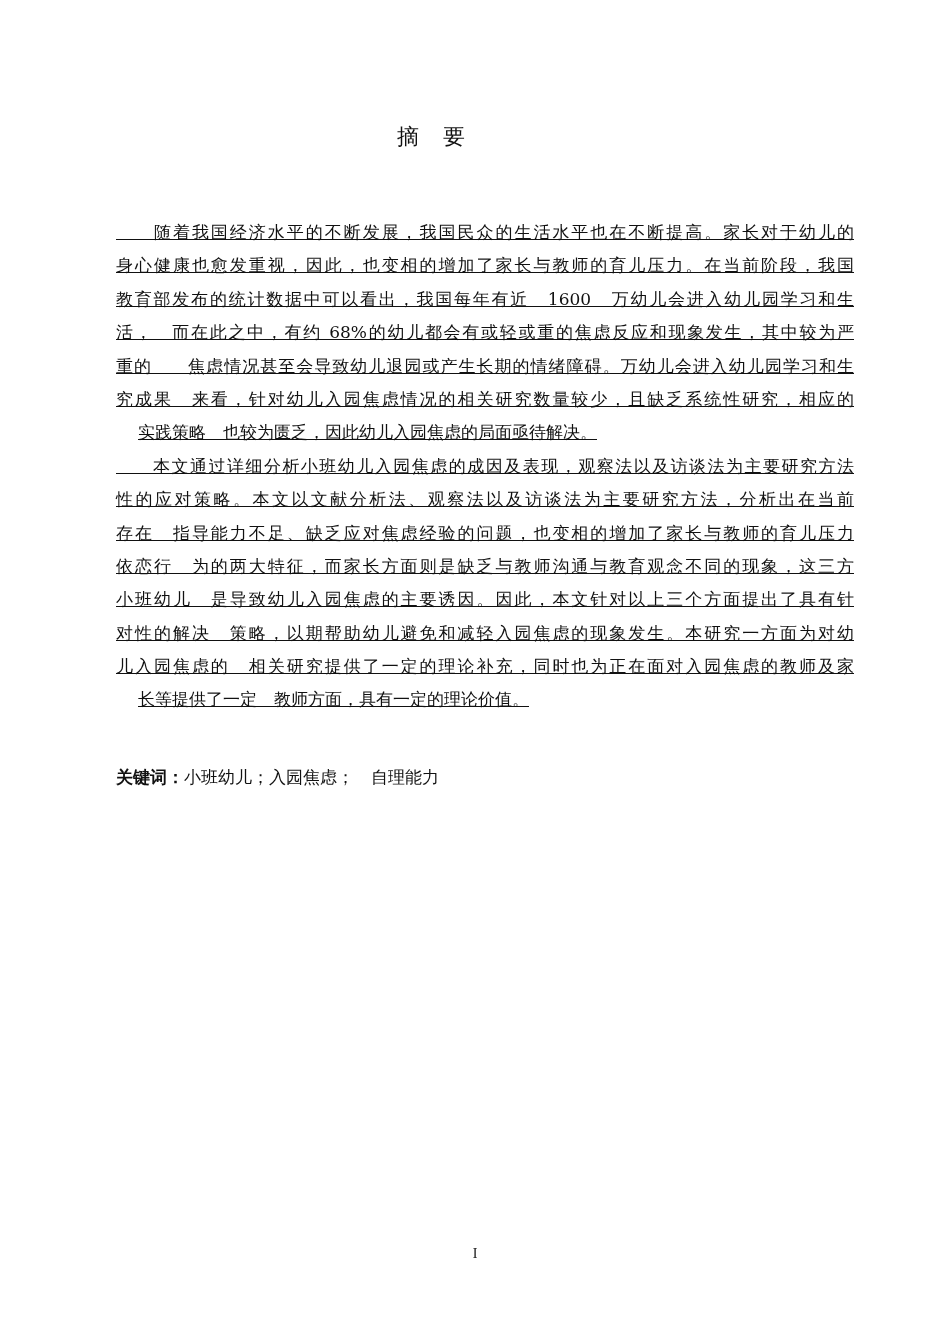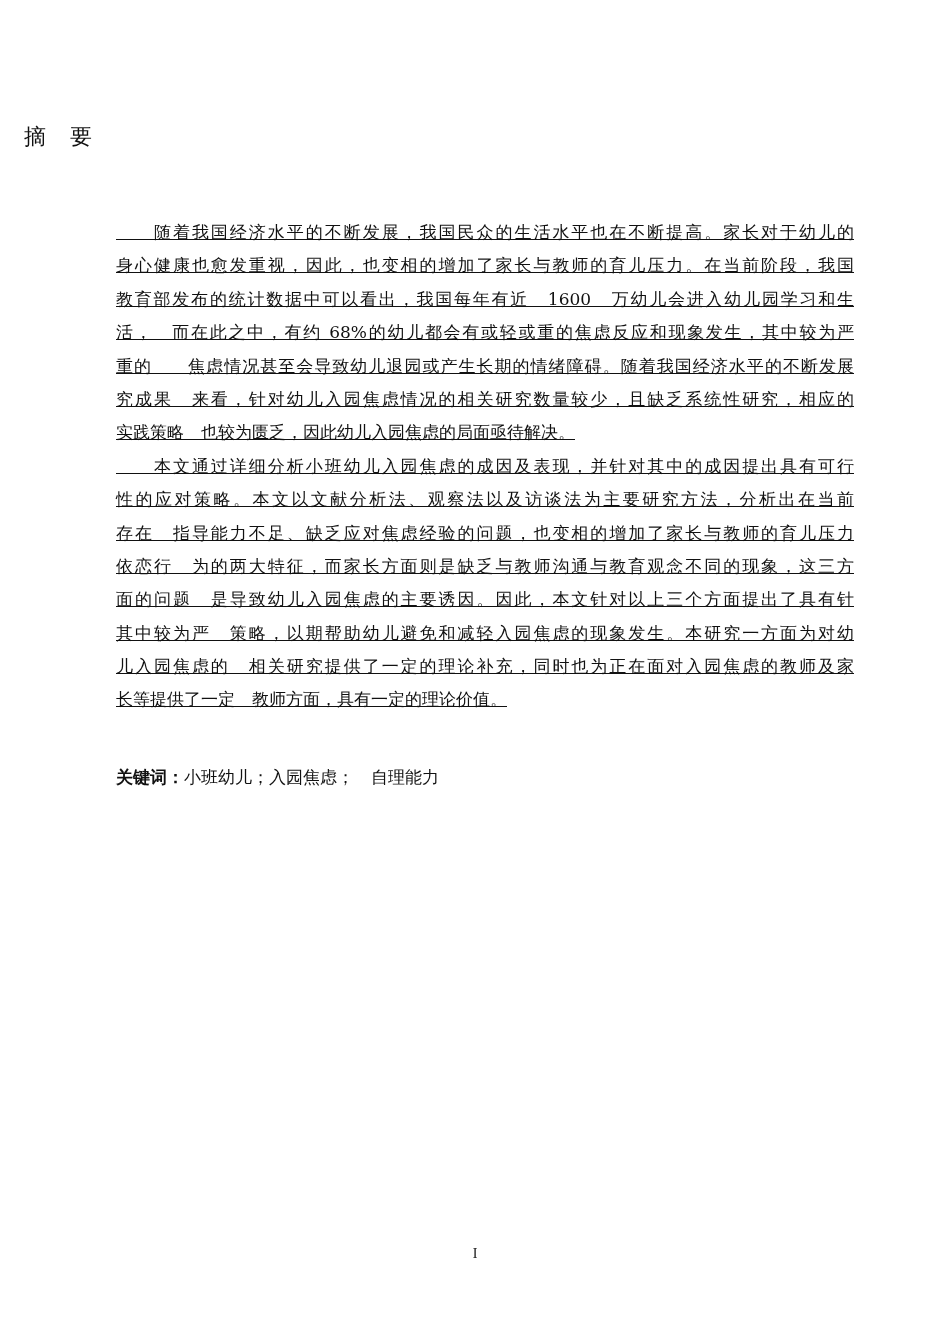--- a/index.html
+++ b/index.html
@@ -1,50 +1,50 @@
 <!DOCTYPE html>
 <html><head>
 <meta charset="utf-8">
 <style>
   html, body { margin: 0; padding: 0; background: #ffffff; }
   body { width: 950px; height: 1344px; position: relative; overflow: hidden;
          font-family: "DejaVu Serif", "Liberation Serif", serif; color: #111; }
-  .title { position: absolute; top: 122px; left: 0; width: 862px; 
+  .title { position: absolute; top: 122px; left: 0; width: 862px; text-align: center;
            font-family: "DejaVu Sans", sans-serif; font-size: 22px; letter-spacing: 24px;
            text-indent: 24px; }
   .body-text { position: absolute; left: 116px; top: 216px; width: 738px; }
   .line { display: block; height: 33.4px; line-height: 33.4px; font-size: 17px;
           white-space: nowrap; text-align: justify; text-align-last: justify; text-decoration: underline; }
-  .line.last { text-align-last: left; }
+  .line.last { text-align-last: left; margin-left: 22px; }
   .keywords { position: absolute; left: 116px; top: 766px; font-size: 17px;
               white-space: pre; }
   .kw-label { font-family: "DejaVu Sans", sans-serif; font-weight: bold; }
   .page-num { position: absolute; top: 1246px; left: 0; width: 950px; text-align: center;
               font-family: "Liberation Serif", serif; font-size: 14px; }
 </style>
 </head>
 <body>
 
 <div>
   <div class="title">摘要</div>
 
   <div class="body-text">
     <span class="line">　　随着我国经济水平的不断发展，我国民众的生活水平也在不断提高。家长对于幼儿的</span>
     <span class="line">身心健康也愈发重视，因此，也变相的增加了家长与教师的育儿压力。在当前阶段，我国</span>
     <span class="line">教育部发布的统计数据中可以看出，我国每年有近　1600　万幼儿会进入幼儿园学习和生</span>
     <span class="line">活，　而在此之中，有约 68%的幼儿都会有或轻或重的焦虑反应和现象发生，其中较为严</span>
-    <span class="line">重的　　焦虑情况甚至会导致幼儿退园或产生长期的情绪障碍。随着我国经济水平的不断发展</span>
+    <span class="line">重的　　焦虑情况甚至会导致幼儿退园或产生长期的情绪障碍。万幼儿会进入幼儿园学习和生</span>
     <span class="line">究成果　来看，针对幼儿入园焦虑情况的相关研究数量较少，且缺乏系统性研究，相应的</span>
     <span class="line last">实践策略　也较为匮乏，因此幼儿入园焦虑的局面亟待解决。</span>
-    <span class="line">　　本文通过详细分析小班幼儿入园焦虑的成因及表现，并针对其中的成因提出具有可行</span>
+    <span class="line">　　本文通过详细分析小班幼儿入园焦虑的成因及表现，观察法以及访谈法为主要研究方法</span>
     <span class="line">性的应对策略。本文以文献分析法、观察法以及访谈法为主要研究方法，分析出在当前</span>
     <span class="line">存在　指导能力不足、缺乏应对焦虑经验的问题，也变相的增加了家长与教师的育儿压力</span>
     <span class="line">依恋行　为的两大特征，而家长方面则是缺乏与教师沟通与教育观念不同的现象，这三方</span>
-    <span class="line">面的问题　是导致幼儿入园焦虑的主要诱因。因此，本文针对以上三个方面提出了具有针</span>
-    <span class="line">其中较为严　策略，以期帮助幼儿避免和减轻入园焦虑的现象发生。本研究一方面为对幼</span>
+    <span class="line">小班幼儿　是导致幼儿入园焦虑的主要诱因。因此，本文针对以上三个方面提出了具有针</span>
+    <span class="line">对性的解决　策略，以期帮助幼儿避免和减轻入园焦虑的现象发生。本研究一方面为对幼</span>
     <span class="line">儿入园焦虑的　相关研究提供了一定的理论补充，同时也为正在面对入园焦虑的教师及家</span>
     <span class="line last">长等提供了一定　教师方面，具有一定的理论价值。</span>
   </div>
 
   <div class="keywords"><span class="kw-label">关键词：</span><span>小班幼儿；入园焦虑；　自理能力</span></div>
 
   <div class="page-num">I</div>
 </div>
 
 </body></html>

